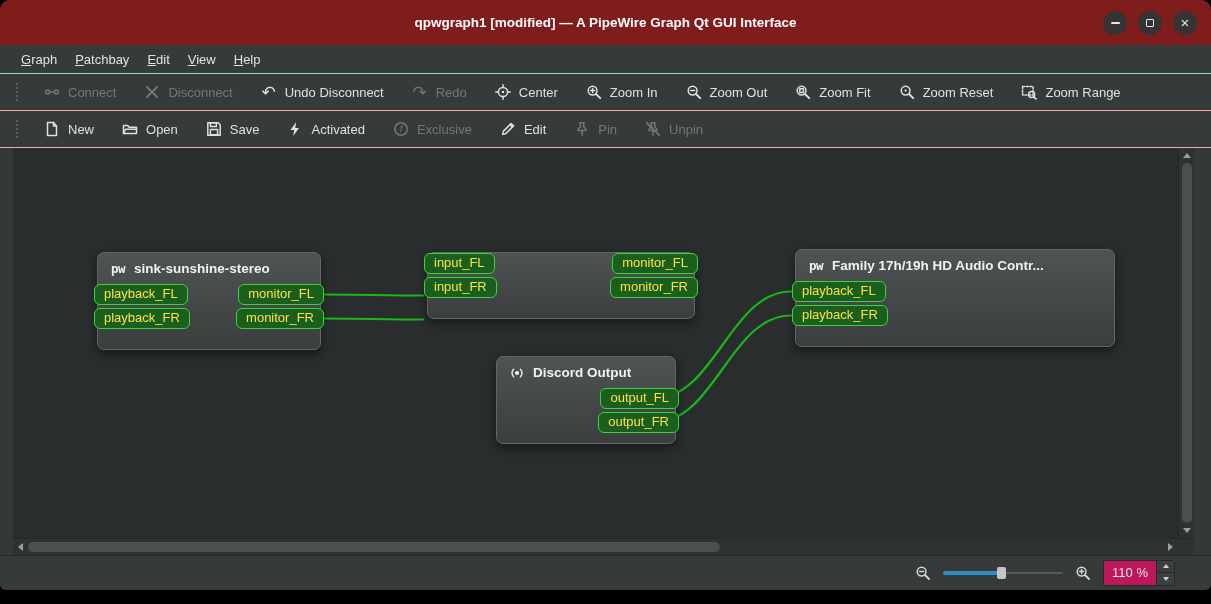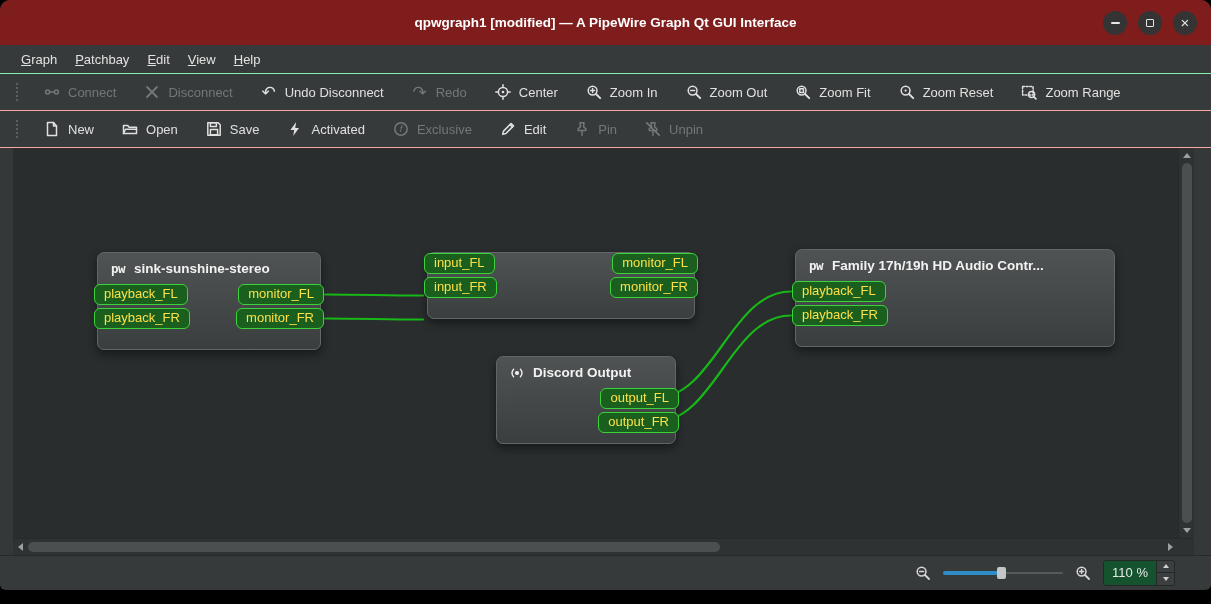--- a/index.html
+++ b/index.html
@@ -66,21 +66,21 @@
 
   
   .statusbar{height:34px;background:#363a3a;border-top:1px solid #262a2a;display:flex;align-items:center;justify-content:flex-end;
     padding-right:36px;gap:11px;box-sizing:border-box;}
   .sb-icon{width:18px;height:18px;display:flex;align-items:center;justify-content:center;color:#d8d8d8;}
   .sb-icon svg{stroke:currentColor;fill:none;stroke-width:1.5;stroke-linecap:round;}
   .zoom-slider{width:120px;height:16px;position:relative;}
   .zs-fill{position:absolute;left:0;top:6px;width:58px;height:4px;background:#308cc6;border-radius:2px;}
   .zs-rest{position:absolute;left:58px;right:0;top:7px;height:2px;background:#555a5a;border-radius:1px;}
   .zs-handle{position:absolute;left:54px;top:2px;width:9px;height:12px;background:#c2c6c6;border-radius:2px;}
-  .zoom-spin{display:flex;align-items:stretch;background:#14532d;border:1px solid #242828;border-radius:3px;height:24px;overflow:hidden;}
+  .zoom-spin{display:flex;align-items:stretch;background:#be185d;border:1px solid #242828;border-radius:3px;height:24px;overflow:hidden;}
   .zoom-value{padding:0 8px;display:flex;align-items:center;font-size:13px;color:#e8e8e8;}
   .spin-col{width:17px;display:flex;flex-direction:column;border-left:1px solid #242828;}
   .spin-btn{flex:1;background:#3b3f3f;display:flex;align-items:center;justify-content:center;}
   .spin-btn + .spin-btn{border-top:1px solid #242828;}
   .tri-up{width:0;height:0;border-left:3.5px solid transparent;border-right:3.5px solid transparent;border-bottom:4.5px solid #cfcfcf;}
   .tri-down{width:0;height:0;border-left:3.5px solid transparent;border-right:3.5px solid transparent;border-top:4.5px solid #cfcfcf;}
 </style>
 </head>
 <body>
 

